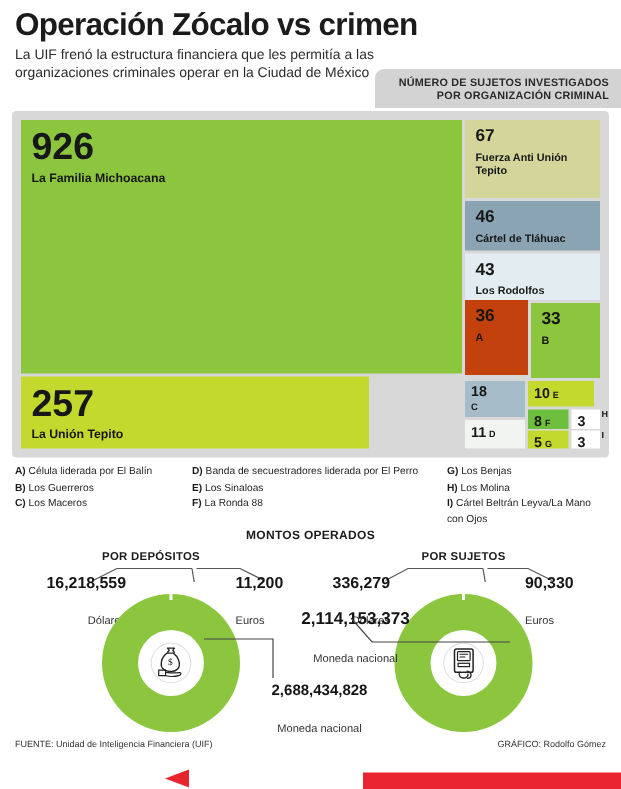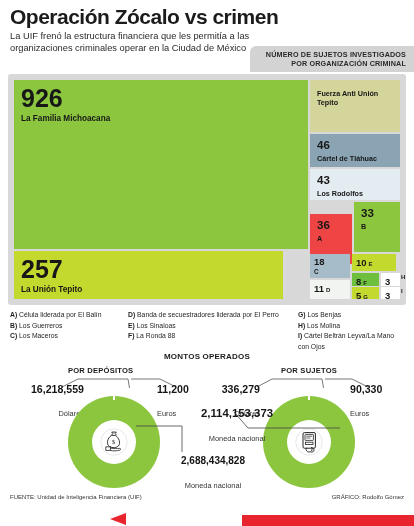--- a/index.html
+++ b/index.html
@@ -112,40 +112,41 @@
 </div>
 
 <div class="panel">
   <div class="tm">
 
     <div class="cell big pad" style="left:0;top:0;width:294px;height:169px;background:#8cc63f;">
       <div class="num">926</div>
       <div class="lbl">La Familia Michoacana</div>
     </div>
 
-    <div class="cell big pad" style="left:0;top:171px;width:269px;height:48px;background:#c4d92e;">
+    <div class="cell big pad" style="left:0;top:171px;width:232px;height:48px;background:#c4d92e;">
       <div class="num">257</div>
       <div class="lbl">La Unión Tepito</div>
     </div>
 
     <div class="cell med pad" style="left:296px;top:0;width:90px;height:52px;background:#d3d59a;">
+      <div class="num">67</div>
       <div class="lbl">Fuerza Anti Unión Tepito</div>
     </div>
 
     <div class="cell med pad" style="left:296px;top:54px;width:90px;height:33px;background:#8aa4b4;">
       <div class="num">46</div>
       <div class="lbl">Cártel de Tláhuac</div>
     </div>
 
     <div class="cell med pad" style="left:296px;top:89px;width:90px;height:31px;background:#e3ecf0;">
       <div class="num">43</div>
       <div class="lbl">Los Rodolfos</div>
     </div>
 
-    <div class="cell med pad" style="left:296px;top:134px;width:42px;height:50px;background:#ef4444;">
+    <div class="cell med pad" style="left:296px;top:120px;width:42px;height:50px;background:#c2410c;">
       <div class="num">36</div>
       <div class="lbl">A</div>
     </div>
 
     <div class="cell med pad" style="left:340px;top:122px;width:46px;height:50px;background:#8cc63f;">
       <div class="num">33</div>
       <div class="lbl">B</div>
     </div>
 
     <div class="cell sm padsm" style="left:296px;top:174px;width:40px;height:24px;background:#a6bcc8;">

